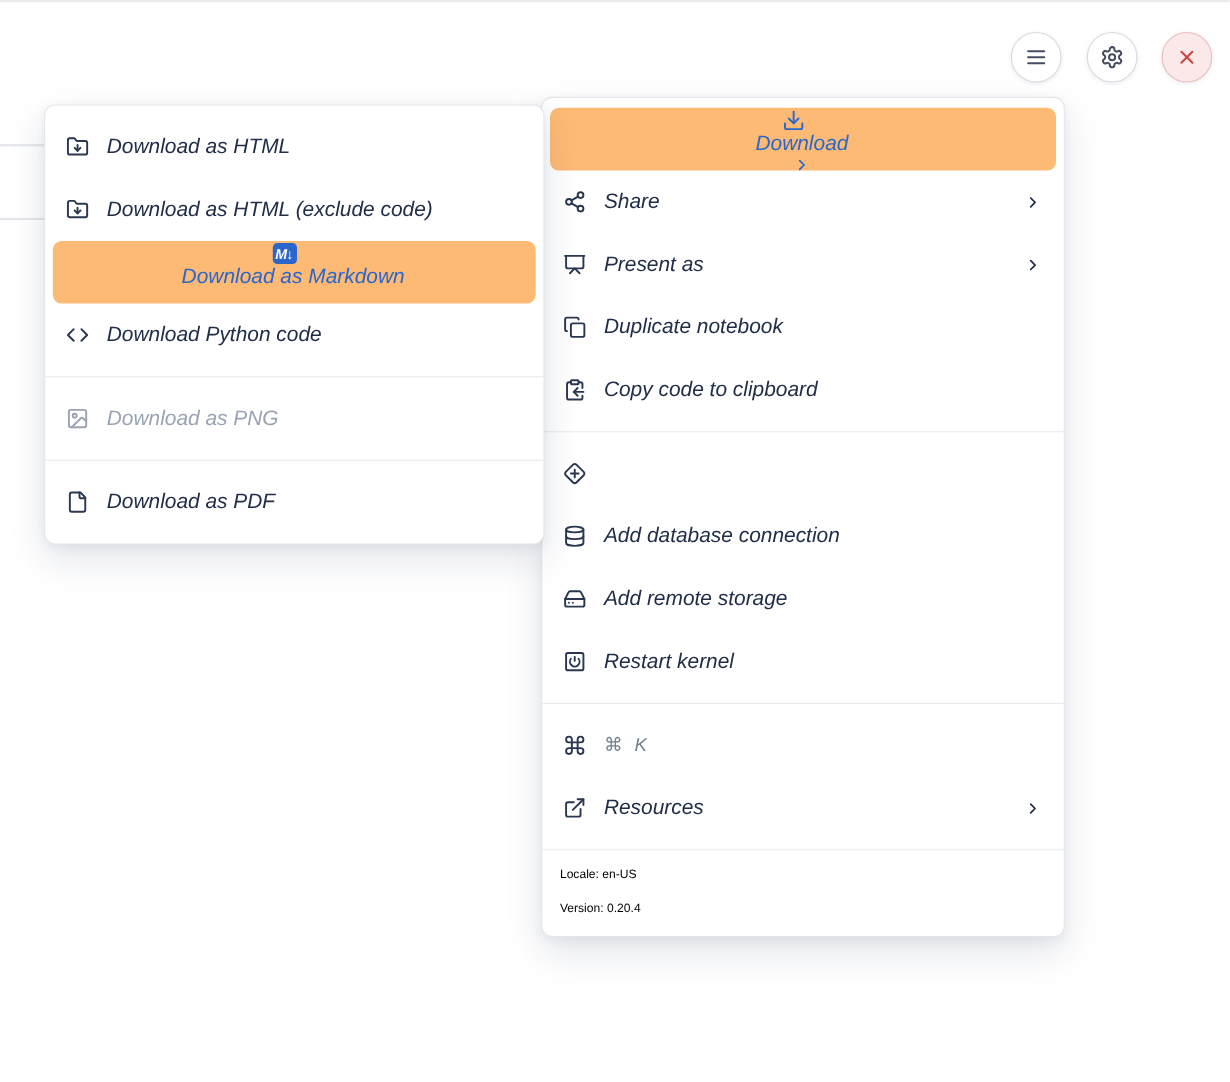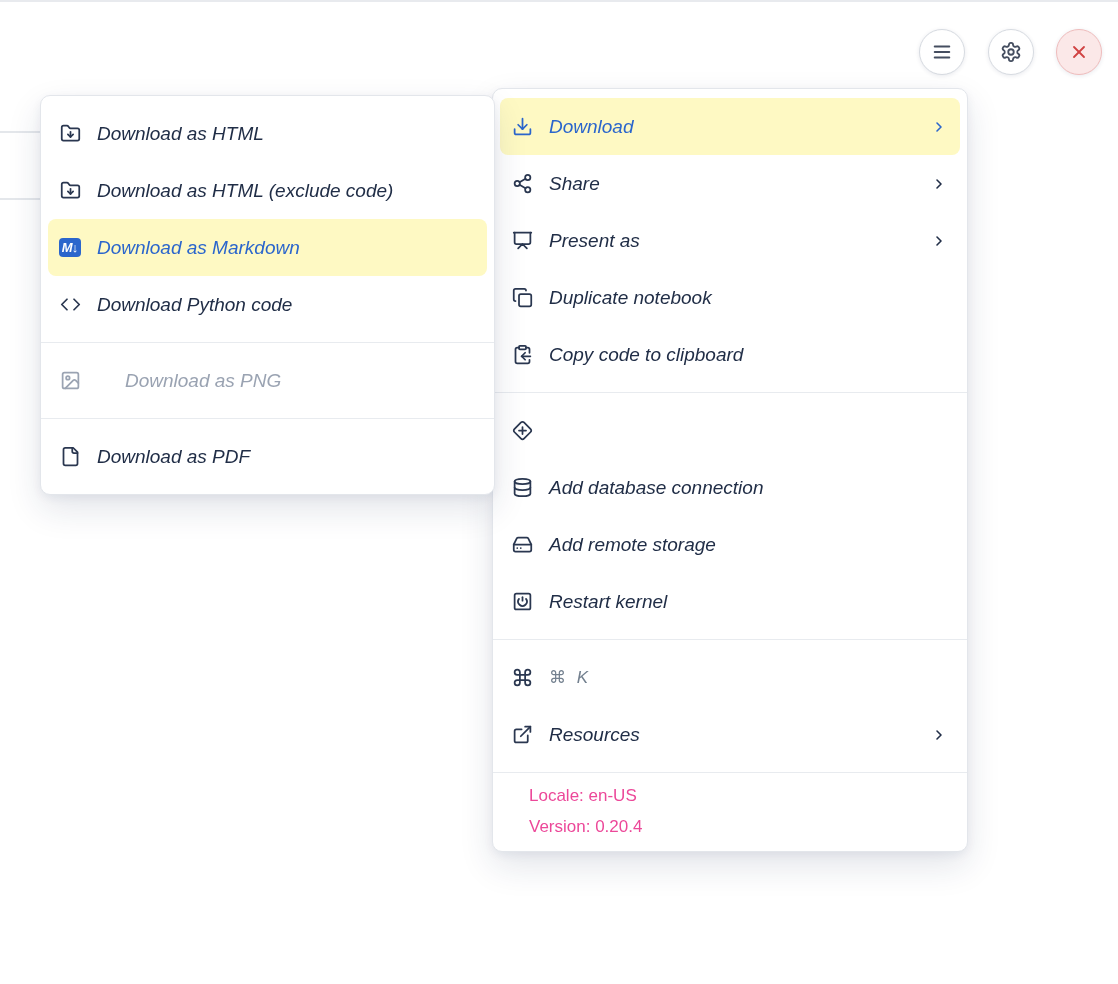--- a/index.html
+++ b/index.html
@@ -28,30 +28,30 @@
   .divider{height:1px;background:#e8ebef;}
 
   .menu-item{display:flex;align-items:center;height:57px;margin:0 7px;padding:0 13px 0 11px;
              border-radius:8px;font-size:19px;color:#212e47;cursor:pointer;box-sizing:border-box;font-style:italic;}
   .menu-item .ic{width:22px;height:22px;margin-right:16px;flex:0 0 22px;display:flex;
                  align-items:center;justify-content:center;color:#2a3750;}
   .menu-item .ic svg{display:block;}
   .menu-item .label{flex:1;white-space:nowrap;}
   .menu-item .chev{width:16px;height:16px;color:#212e47;display:flex;align-items:center;}
   .menu-item .shortcut{font-size:17px;color:#73808f;word-spacing:6px;white-space:nowrap;}
-  .menu-item.active{background:#fef9c3;color:#2b66cc;}
+  .menu-item.active{background:#fdba74;color:#2b66cc;flex-direction:column;}
   .menu-item.active .ic,.menu-item.active .chev{color:#2b66cc;}
-  .menu-item.disabled{color:#9aa3b2;cursor:default;gap:28px;}
+  .menu-item.disabled{color:#9aa3b2;cursor:default;}
   .menu-item.disabled .ic{color:#9aa3b2;}
 
   .md-badge{width:27px;height:19px;border-radius:4px;background:#2b66cc;color:#fff;
             font-size:13px;font-weight:bold;letter-spacing:-1px;display:flex;
             align-items:center;justify-content:center;padding-right:1px;box-sizing:border-box;}
 
-  .menu-footer{padding:7px 36px 9px;font-size:17px;line-height:31px;color:#ec4899;}
+  .menu-footer{padding:7px 16px 9px;font-size:11px;line-height:31px;color:#000000;}
 </style>
 </head>
 <body>
 
 <div class="canvas">
   <div class="top-rule"></div>
   <div class="stub-line stub-1"></div>
   <div class="stub-line stub-2"></div>
 
   <div class="icon-btn btn-menu">

